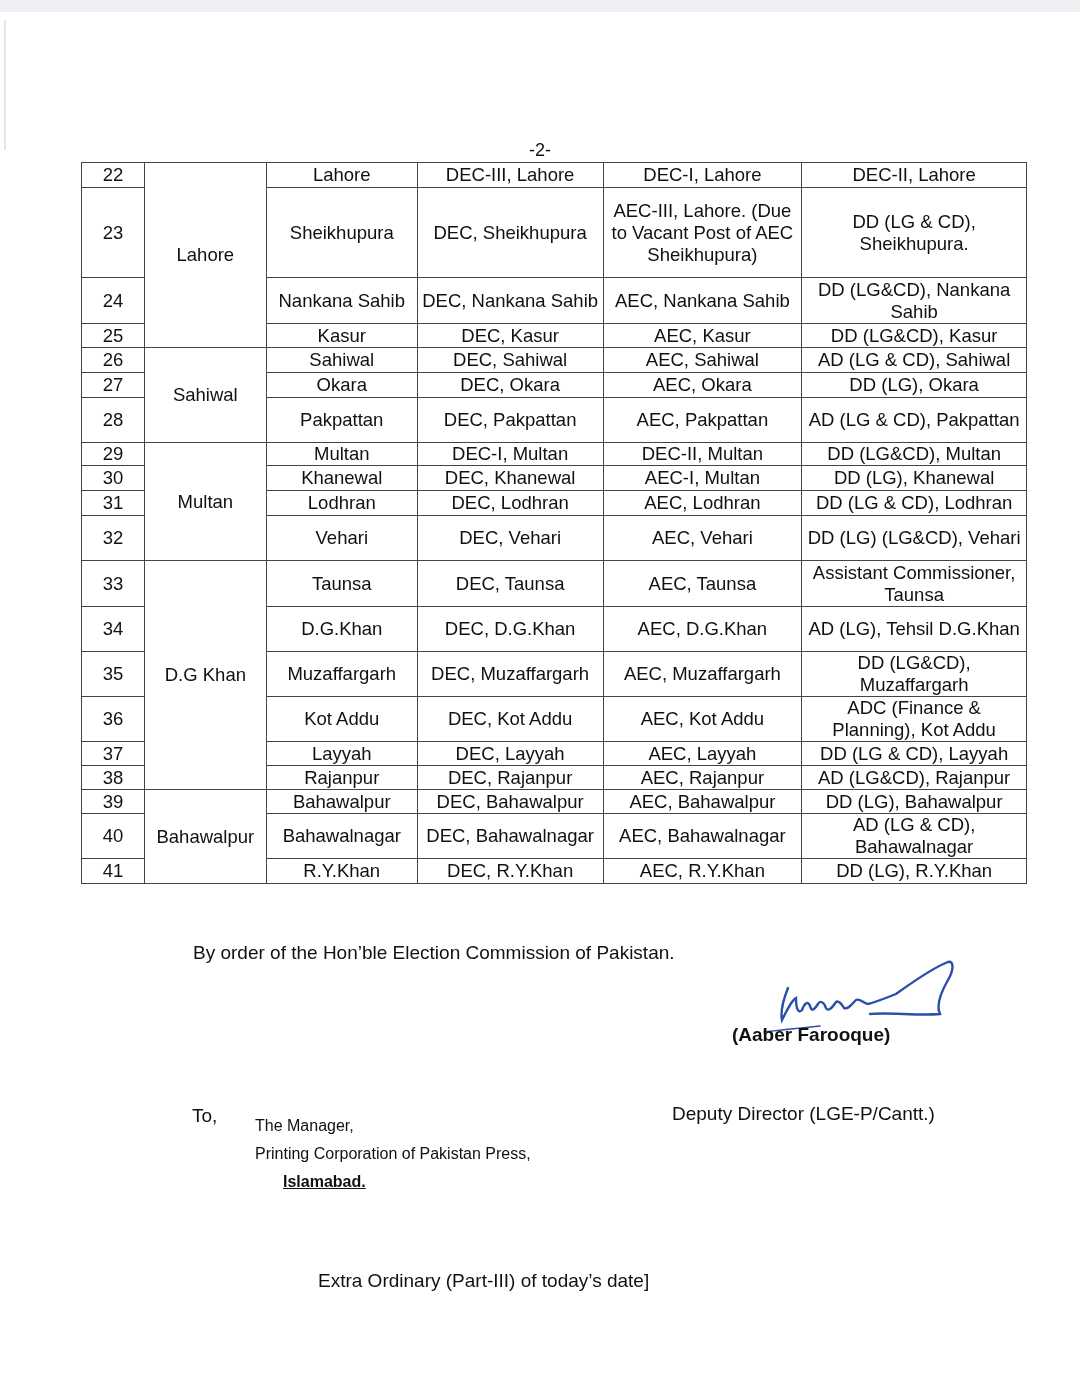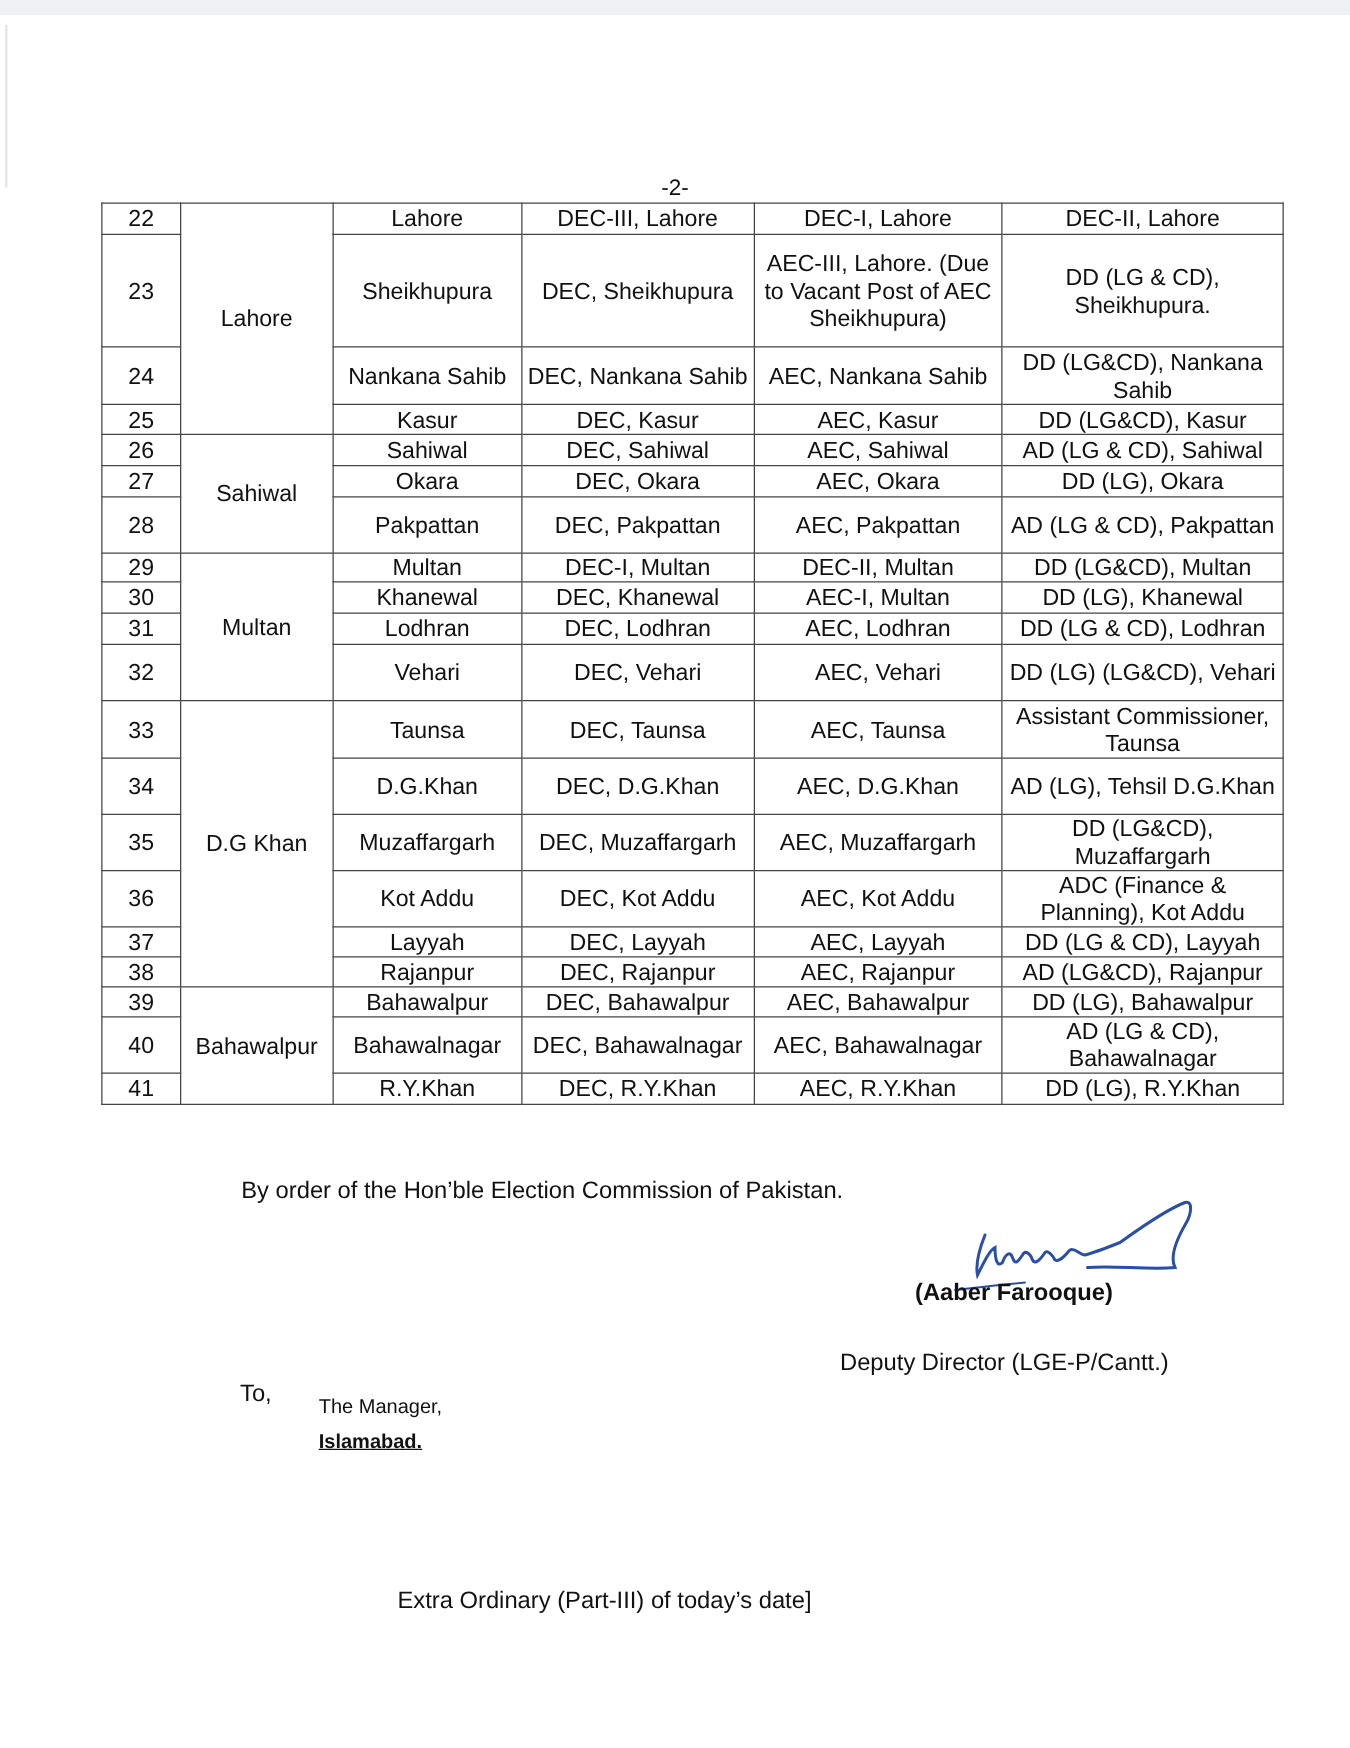--- a/index.html
+++ b/index.html
@@ -25,24 +25,24 @@
     text-align: center;
     vertical-align: middle;
     padding: 0 2px;
     line-height: 22px;
   }
   col.c0 { width: 63px; } col.c1 { width: 122px; } col.c2 { width: 151px; }
   col.c3 { width: 186px; } col.c4 { width: 199px; } col.c5 { width: 225px; }
   .order { position: absolute; left: 193px; top: 942px; font-size: 19px; font-weight: normal; }
   .sig { position: absolute; left: 740px; top: 958px; }
   .signer-name { position: absolute; left: 732px; top: 1024px; font-size: 19px; font-weight: bold; }
-  .signer-title { position: absolute; left: 672px; top: 1080px; font-size: 19px; }
+  .signer-title { position: absolute; left: 672px; top: 1103px; font-size: 19px; }
   .to { position: absolute; left: 192px; top: 1105px; font-size: 19px; }
   .addr { position: absolute; left: 255px; top: 1112px; font-size: 16px; line-height: 28px; }
-  .addr .city { font-weight: bold; text-decoration: underline; }
+  .addr .city { font-weight: bold; text-decoration: underline; margin-left: 28px; }
   .pub { position: absolute; left: 318px; top: 1266px; font-size: 19px; line-height: 30px; }
 </style>
 </head>
 <body>
 
 <div class="topbar"></div>
 <div class="leftedge"></div>
 
 <div class="page-num">-2-</div>
 
@@ -210,18 +210,19 @@
   <path d="M48 30 C44 40 40 52 42 62 C48 50 52 42 56 40 C56 50 58 56 62 52 C64 46 68 42 70 48 C72 54 74 52 78 46 C80 42 84 44 86 50 C88 54 92 50 96 44 C98 42 102 46 104 50 C108 52 112 46 116 42 C120 40 124 46 128 46 C136 44 146 40 156 36 C170 26 192 10 208 4 C214 2 214 12 208 22 C200 36 196 48 200 56 C178 58 150 54 130 56" fill="none" stroke="#2a4fa8" stroke-width="2.4" stroke-linecap="round"></path>
   <path d="M24 74 C40 72 60 70 80 68" fill="none" stroke="#2a4fa8" stroke-width="1.5" stroke-linecap="round"></path>
 </svg>
 
 <div class="signer-name">(Aaber Farooque)</div>
 <div class="signer-title">Deputy Director (LGE-P/Cantt.)</div>
 
 <div class="to">To,</div>
 <div class="addr">
   <div>The Manager,</div>
+  <div>Printing Corporation of Pakistan Press,</div>
   <div><span class="city">Islamabad.</span></div>
 </div>
 
 <div class="pub">
   <div>Extra Ordinary (Part-III) of today’s date]</div>
 </div>
 
 </body></html>

